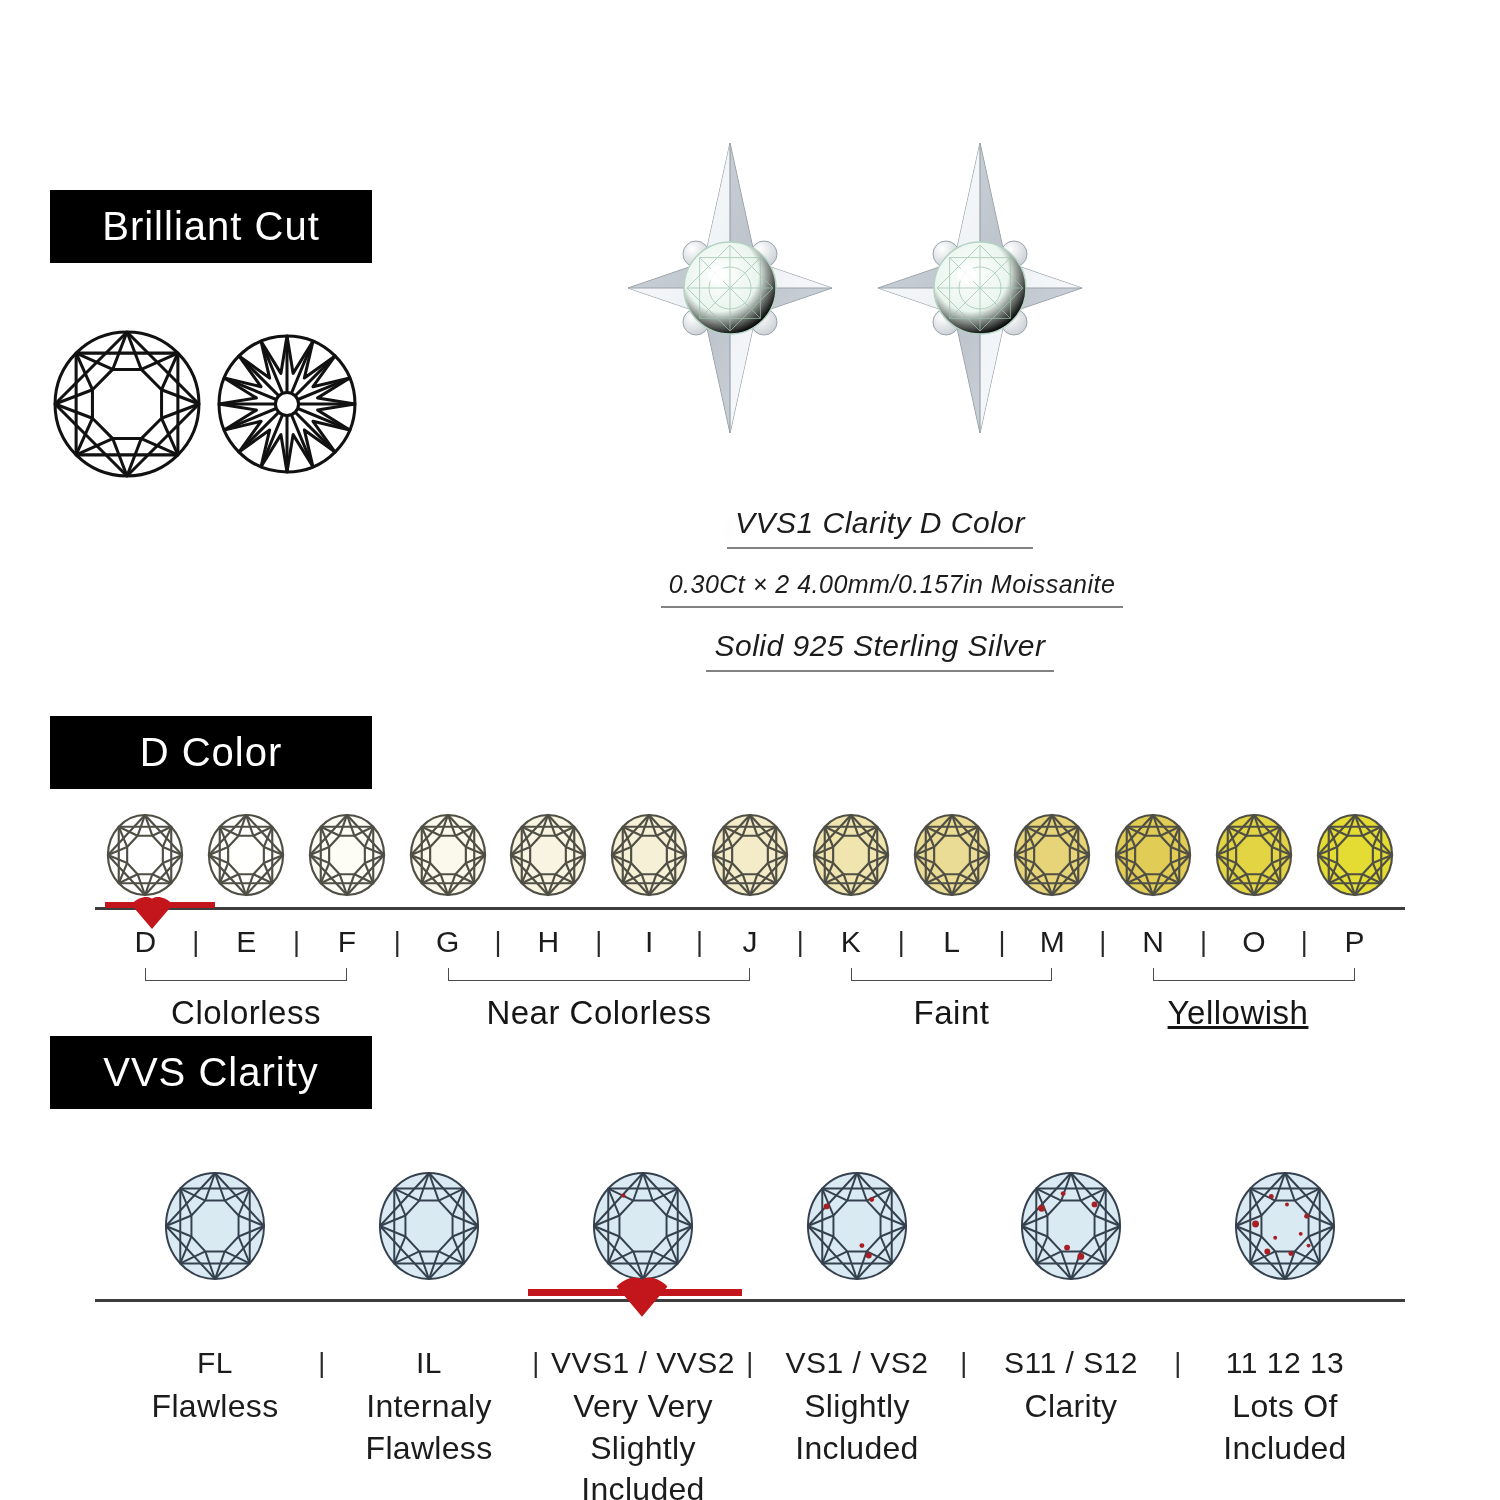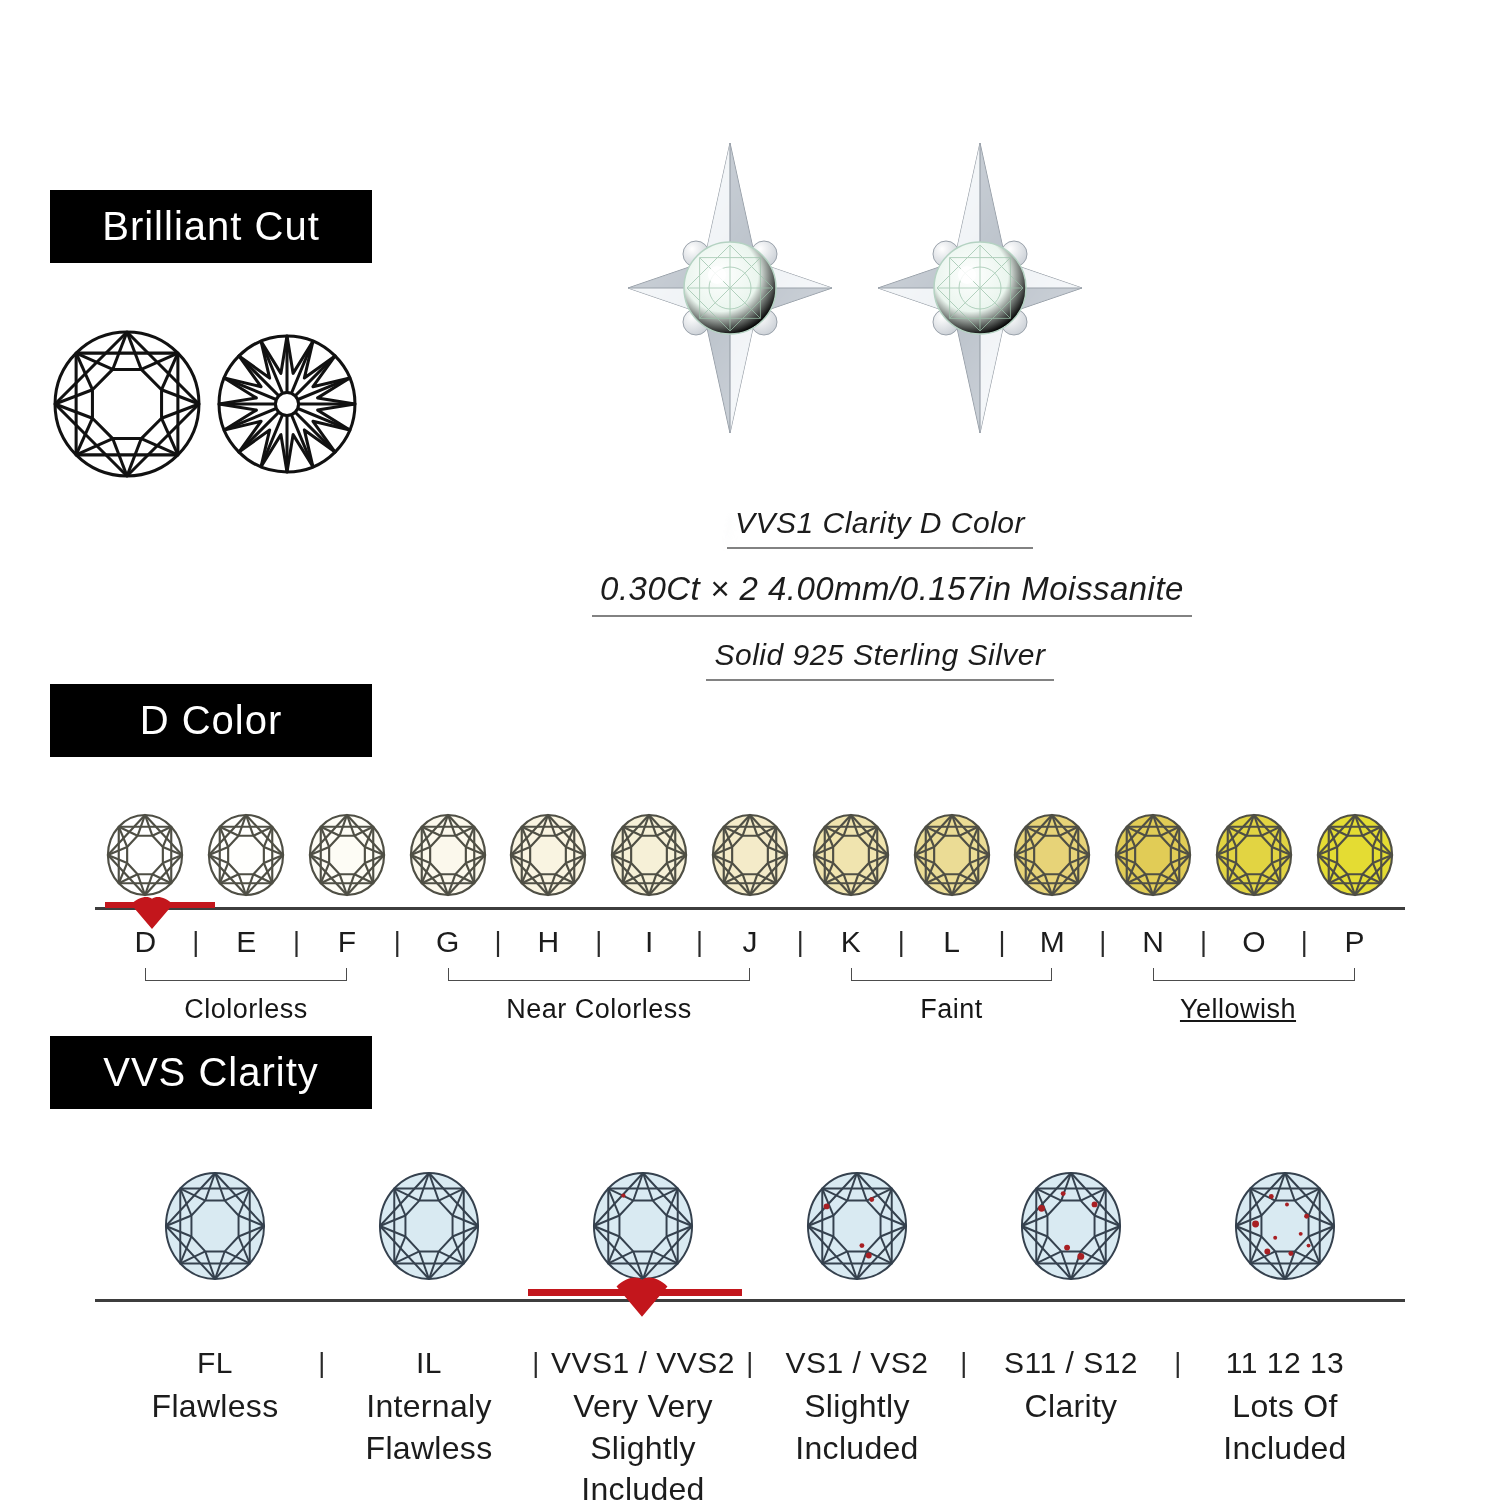--- a/index.html
+++ b/index.html
@@ -8,21 +8,21 @@
     position:relative; width:1500px; height:1500px; background:#fff;
     font-family:"Liberation Sans", sans-serif; color:#1c1c1c; overflow:hidden;
   }
   
   .label-box {
     position:absolute; left:50px; width:322px; height:73px; background:#000;
     color:#fff; display:flex; align-items:center; justify-content:center;
     font-size:40px; font-weight:400; letter-spacing:1px;
   }
   #box-cut    { top:190px;text-align:center; }
-  #box-color  { top:684px; }
+  #box-color  { top:716px; }
   #box-clarity{ top:1036px; }
 
   
   #wireframes { position:absolute; left:52px; top:328px; width:330px; height:155px;
     display:flex; align-items:center; gap:14px; }
 
   
   #earrings { position:absolute; left:600px; top:118px; width:620px; height:420px; }
   .earring  { position:absolute; width:240px; height:350px; }
   #earring-left  { left:10px;  top:10px; }
@@ -32,21 +32,21 @@
     -webkit-mask-image:linear-gradient(to bottom, rgba(0,0,0,.9), transparent 80%);
     mask-image:linear-gradient(to bottom, rgba(0,0,0,.9), transparent 80%); }
   .refl svg { transform:scaleY(-1); }
 
   
   #product-specs { position:absolute; left:380px; top:506px; width:1000px; text-align:center;font-style:italic; }
   .spec-line { margin-bottom:21px; }
   .spec-line span { display:inline-block; padding:0 8px 7px; border-bottom:2px solid #828282;
     letter-spacing:.5px; }
   #spec-1 span { font-size:30px; }
-  #spec-2 span { font-size:33px;margin-left:24px; }
+  #spec-2 span { font-size:25px;margin-left:24px; }
   #spec-3 span { font-size:30px; }
 
   
   .scale-line { position:absolute; height:3px; background:#3d3d3d; left:0; right:0; }
   .marker-line { position:absolute; background:#c3161c; }
   .marker-gem  { position:absolute; }
 
   
   #color-scale { position:absolute; left:95px; top:808px; width:1310px; height:240px; }
   #color-diamond-row { position:absolute; top:4px; left:0; width:1310px;
@@ -54,21 +54,21 @@
   #color-diamond-row .cell { display:flex; justify-content:center; }
   #color-scale .scale-line { top:99px; }
   #grade-letter-row { position:absolute; top:114px; left:0; width:1310px;
     display:grid; grid-template-columns:repeat(13,1fr); font-size:30px; }
   #grade-letter-row .cell { position:relative; display:flex; justify-content:center;
     align-items:center; height:40px; }
   .pipe { position:absolute; right:0; top:50%; transform:translate(50%,-50%);
     font-size:27px; color:#2a2a2a; font-weight:300; }
   .bracket { position:absolute; top:160px; height:13px;
     border-left:1px solid #4c4c4c; border-right:1px solid #4c4c4c; border-bottom:1px solid #4c4c4c; }
-  .group-label { position:absolute; top:186px; text-align:center; font-size:27px;
+  .group-label { position:absolute; top:186px; text-align:center; font-size:33px;
     letter-spacing:.5px; color:#161616; }
   #bracket-0 { left:50px;   width:202px; }
   #bracket-1 { left:353px;  width:302px; }
   #bracket-2 { left:756px;  width:201px; }
   #bracket-3 { left:1058px; width:202px; }
   #glabel-0 { left:50px;   width:202px; }
   #glabel-1 { left:353px;  width:302px; }
   #glabel-2 { left:756px;  width:201px; }
   #glabel-3 { left:1042px; width:202px;text-decoration:underline; }
   #color-marker-line { left:10px; width:110px; top:94px; height:6px; }

